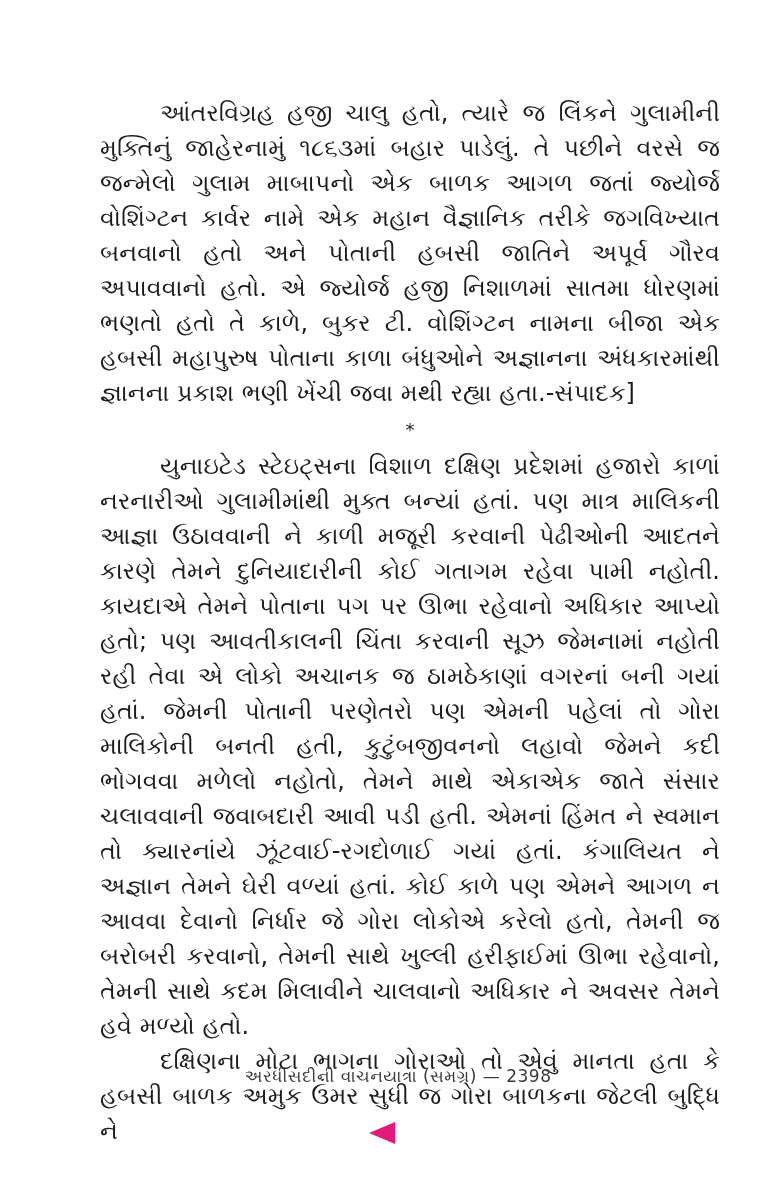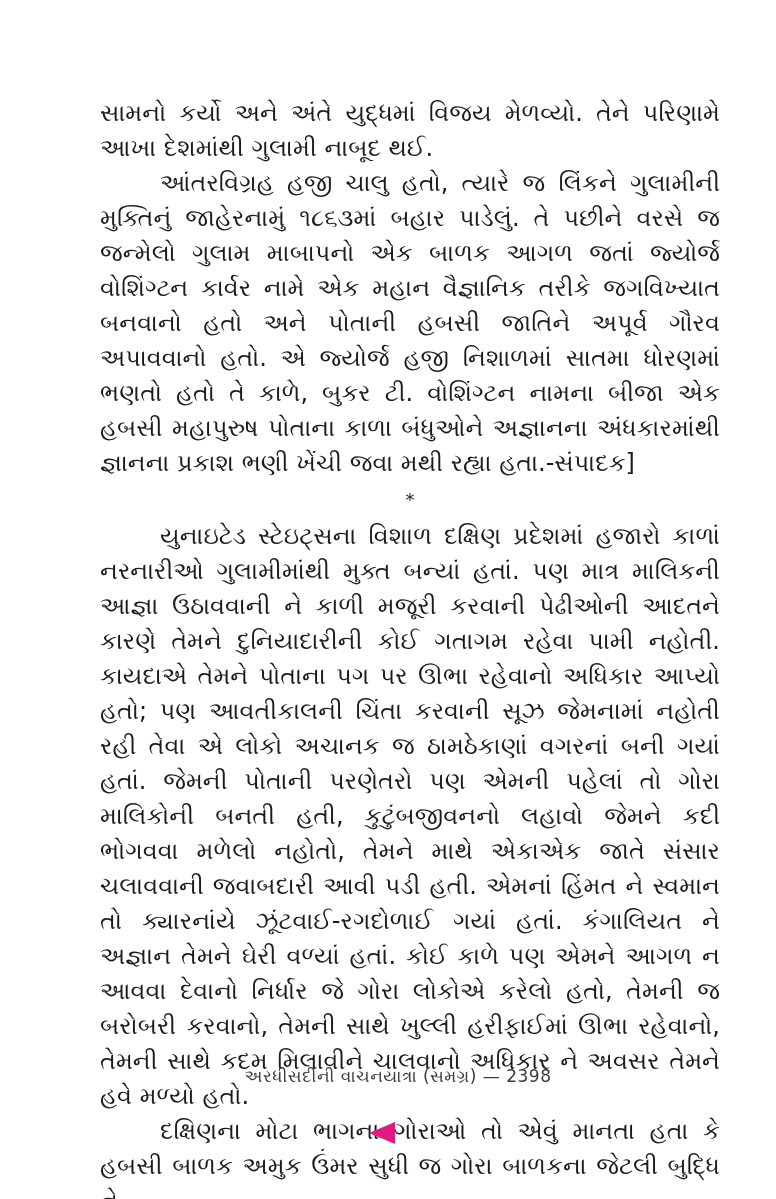--- a/index.html
+++ b/index.html
@@ -53,21 +53,20 @@
     border-right: 26px solid #e21a7d;
     cursor: pointer;
   }
 </style>
 </head>
 <body>
 
 <div class="page">
 
   <main class="text-block">
-    <p class="para">સામનો કર્યો અને અંતે યુદ્ધમાં વિજય મેળવ્યો. તેને પરિણામે આખા દેશમાંથી ગુલામી નાબૂદ થઈ.</p>
     <p class="para indent">આંતરવિગ્રહ હજી ચાલુ હતો, ત્યારે જ લિંકને ગુલામીની મુક્તિનું જાહેરનામું ૧૮૬૩માં બહાર પાડેલું. તે પછીને વરસે જ જન્મેલો ગુલામ માબાપનો એક બાળક આગળ જતાં જ્યોર્જ વોશિંગ્ટન કાર્વર નામે એક મહાન વૈજ્ઞાનિક તરીકે જગવિખ્યાત બનવાનો હતો અને પોતાની હબસી જાતિને અપૂર્વ ગૌરવ અપાવવાનો હતો. એ જ્યોર્જ હજી નિશાળમાં સાતમા ધોરણમાં ભણતો હતો તે કાળે, બુકર ટી. વોશિંગ્ટન નામના બીજા એક હબસી મહાપુરુષ પોતાના કાળા બંધુઓને અજ્ઞાનના અંધકારમાંથી જ્ઞાનના પ્રકાશ ભણી ખેંચી જવા મથી રહ્યા હતા.-સંપાદક]</p>
     <div class="separator">*</div>
     <p class="para indent">યુનાઇટેડ સ્ટેઇટ્સના વિશાળ દક્ષિણ પ્રદેશમાં હજારો કાળાં નરનારીઓ ગુલામીમાંથી મુક્ત બન્યાં હતાં. પણ માત્ર માલિકની આજ્ઞા ઉઠાવવાની ને કાળી મજૂરી કરવાની પેઢીઓની આદતને કારણે તેમને દુનિયાદારીની કોઈ ગતાગમ રહેવા પામી નહોતી. કાયદાએ તેમને પોતાના પગ પર ઊભા રહેવાનો અધિકાર આપ્યો હતો; પણ આવતીકાલની ચિંતા કરવાની સૂઝ જેમનામાં નહોતી રહી તેવા એ લોકો અચાનક જ ઠામઠેકાણાં વગરનાં બની ગયાં હતાં. જેમની પોતાની પરણેતરો પણ એમની પહેલાં તો ગોરા માલિકોની બનતી હતી, કુટુંબજીવનનો લહાવો જેમને કદી ભોગવવા મળેલો નહોતો, તેમને માથે એકાએક જાતે સંસાર ચલાવવાની જવાબદારી આવી પડી હતી. એમનાં હિંમત ને સ્વમાન તો ક્યારનાંયે ઝૂંટવાઈ-રગદોળાઈ ગયાં હતાં. કંગાલિયત ને અજ્ઞાન તેમને ઘેરી વળ્યાં હતાં. કોઈ કાળે પણ એમને આગળ ન આવવા દેવાનો નિર્ધાર જે ગોરા લોકોએ કરેલો હતો, તેમની જ બરોબરી કરવાનો, તેમની સાથે ખુલ્લી હરીફાઈમાં ઊભા રહેવાનો, તેમની સાથે કદમ મિલાવીને ચાલવાનો અધિકાર ને અવસર તેમને હવે મળ્યો હતો.</p>
     <p class="para indent">દક્ષિણના મોટા ભાગના ગોરાઓ તો એવું માનતા હતા કે હબસી બાળક અમુક ઉંમર સુધી જ ગોરા બાળકના જેટલી બુદ્ધિ ને</p>
   </main>
 
   <div class="page-footer">અરધીસદીની વાચનયાત્રા (સમગ્ર) — 2398</div>
 
   <div class="nav-arrow"></div>
 

